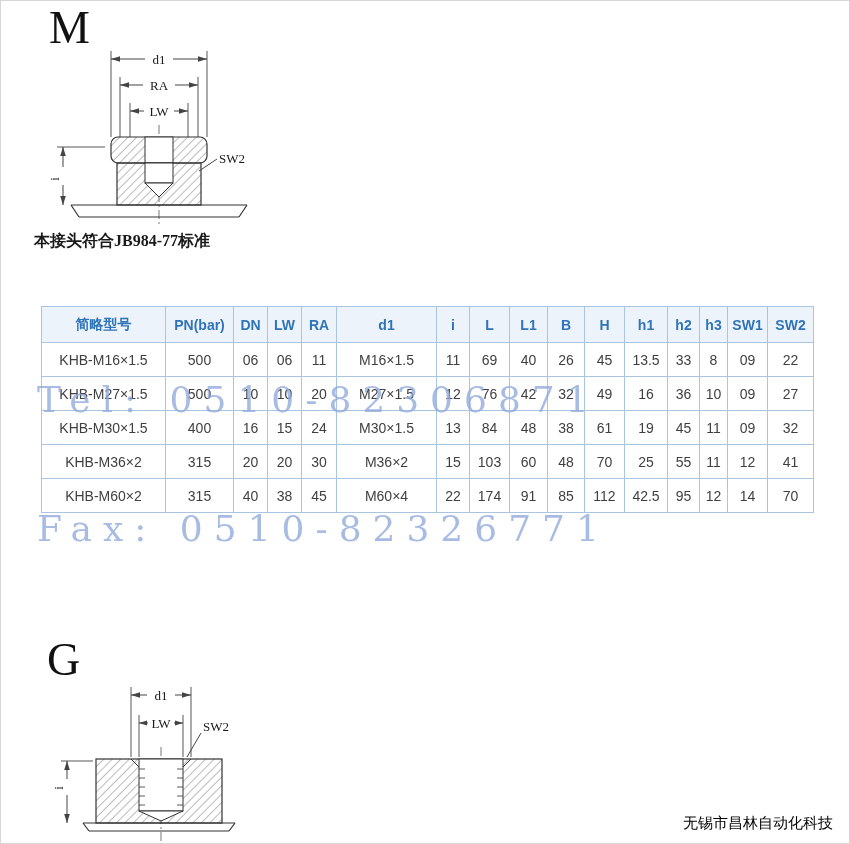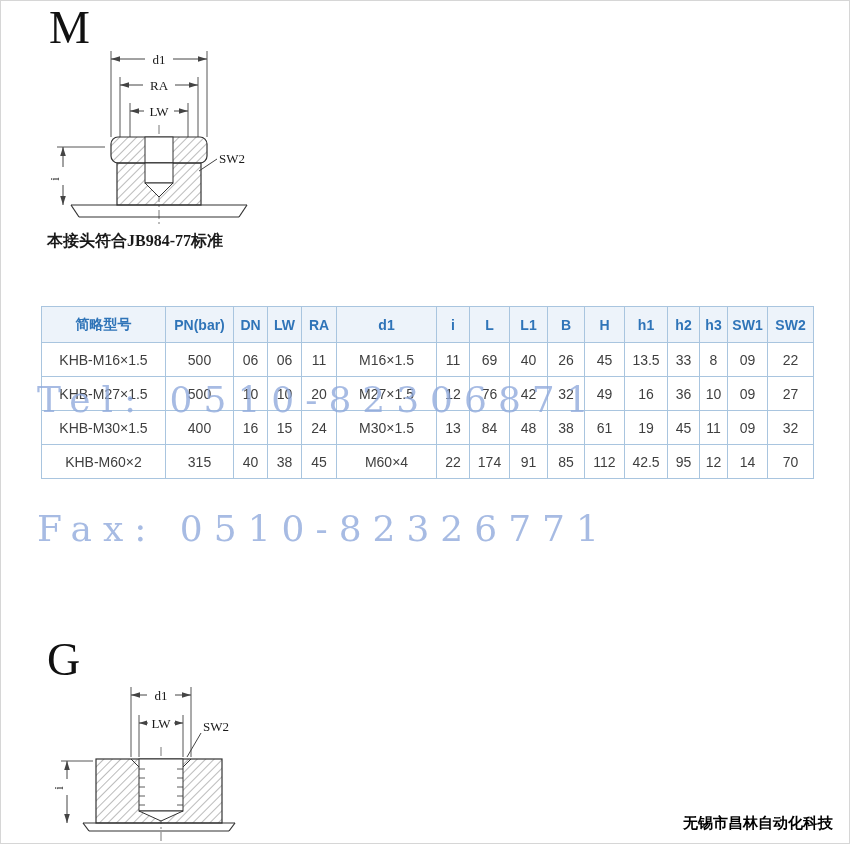--- a/index.html
+++ b/index.html
@@ -16,21 +16,21 @@
     position:absolute; font-family:"Liberation Serif", serif;
     font-size:46px; font-weight:500; color:#111; line-height:1;
   }
   .letter-m{ left:48px; top:4px; }
   .letter-g{ left:46px; top:636px; }
   .diagram{ position:absolute; }
   .diagram-m{ left:40px; top:36px; width:240px; height:200px; }
   .diagram-g{ left:40px; top:676px; width:220px; height:170px; }
   .dimtext{ font-family:"Liberation Serif", serif; font-size:13px; fill:#1a1a1a; }
   .note{
-    position:absolute; left:46px; top:230px;
+    position:absolute; left:33px; top:230px;
     font-family:"Liberation Serif", serif; font-size:16px; font-weight:bold; color:#1a1a1a;
   }
   .spec-table{
     position:absolute; left:40px; top:305px; width:772px;
     border-collapse:collapse; table-layout:fixed;
   }
   .spec-table th, .spec-table td{
     border:1px solid var(--table-border); text-align:center; padding:0 2px; overflow:hidden;
   }
   .spec-table th{
@@ -40,21 +40,21 @@
   .spec-table td{ color:var(--body-text); font-size:14px; height:33px; background:#fff; }
   .watermark{
     position:absolute; left:36px; z-index:5; pointer-events:none;
     font-family:"DejaVu Serif", serif; font-size:36px; letter-spacing:11px;
     color:var(--watermark); opacity:.78; white-space:nowrap;
   }
   .wm-tel{ top:378px; }
   .wm-fax{ top:470px;margin-top:37px; }
   .footer-brand{
     position:absolute; right:16px; bottom:10px;
-    font-size:15px; font-weight:bold; color:#000;
+    font-size:15px; font-weight:normal; color:#000;
   }
 </style>
 </head>
 <body>
 
 <div class="page">
 
   <div class="letter letter-m">M</div>
 
   <div class="diagram diagram-m">
@@ -205,20 +205,38 @@
           <td>48</td>
           <td>38</td>
           <td>61</td>
           <td>19</td>
           <td>45</td>
           <td>11</td>
           <td>09</td>
           <td>32</td>
         </tr>
         <tr>
+          <td>KHB-M36×2</td>
+          <td>315</td>
+          <td>20</td>
+          <td>20</td>
+          <td>30</td>
+          <td>M36×2</td>
+          <td>15</td>
+          <td>103</td>
+          <td>60</td>
+          <td>48</td>
+          <td>70</td>
+          <td>25</td>
+          <td>55</td>
+          <td>11</td>
+          <td>12</td>
+          <td>41</td>
+        </tr>
+        <tr>
           <td>KHB-M60×2</td>
           <td>315</td>
           <td>40</td>
           <td>38</td>
           <td>45</td>
           <td>M60×4</td>
           <td>22</td>
           <td>174</td>
           <td>91</td>
           <td>85</td>

